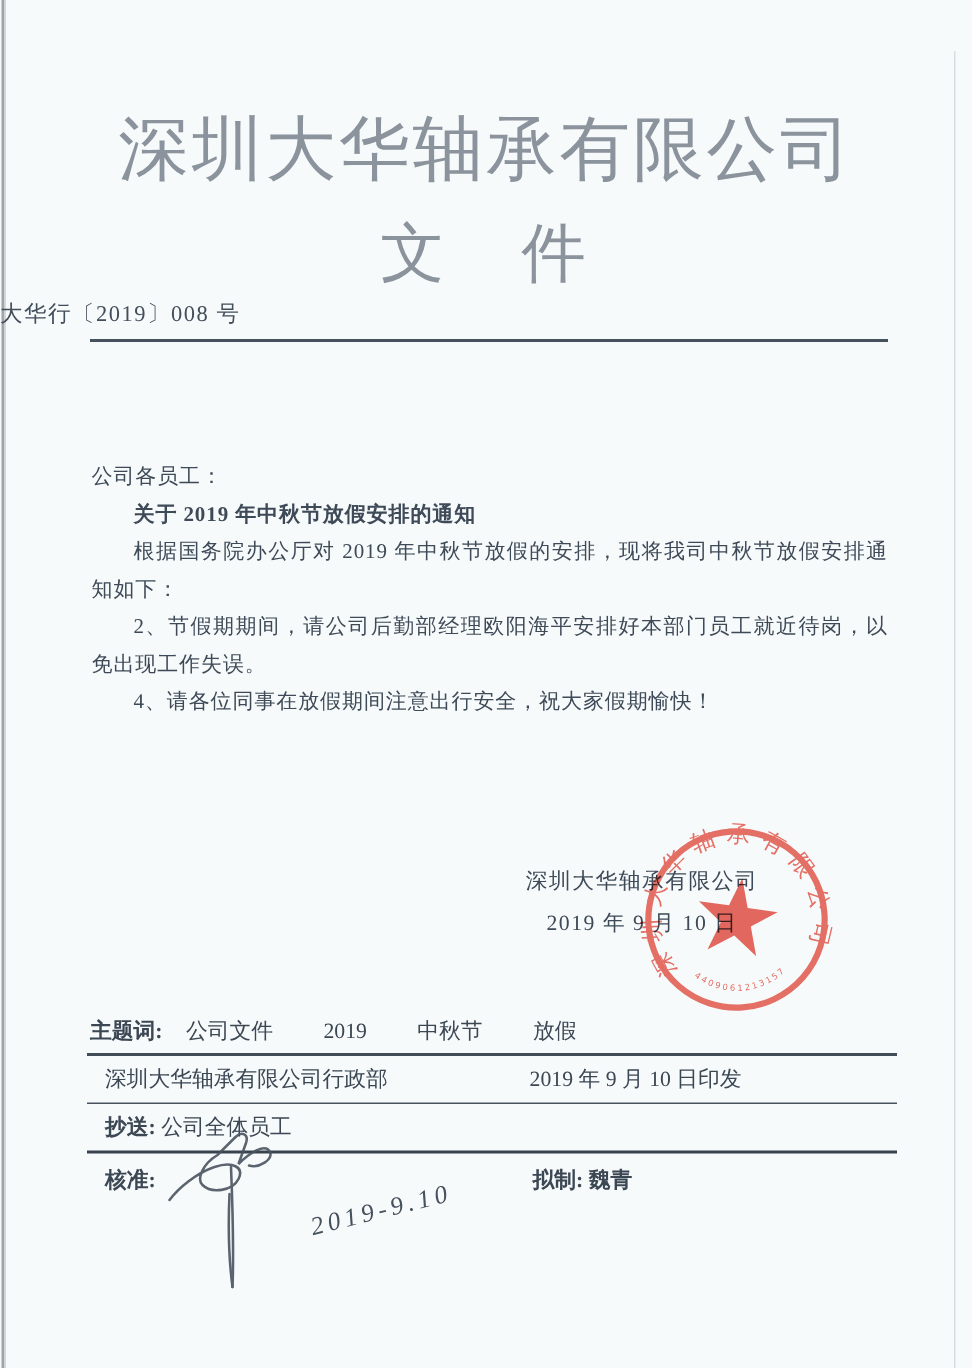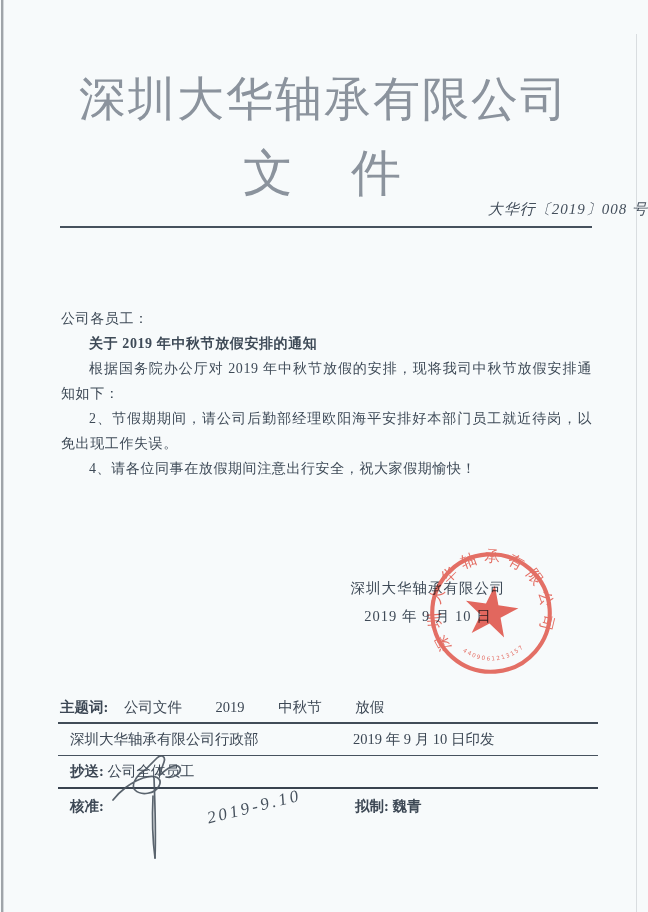--- a/index.html
+++ b/index.html
@@ -10,23 +10,23 @@
   }
   
   .edge-left{position:absolute;left:1px;top:0;width:2px;height:912px;background:#9fa4a9;}
   .edge-left2{position:absolute;left:3px;top:0;width:1px;height:912px;background:#d3d7da;}
   .edge-right{position:absolute;left:636px;top:34px;width:1px;height:878px;background:#d9dde0;}
 
   
   .lh-company{position:absolute;top:68px;left:0;width:100%;text-align:center;
     font-size:47px;letter-spacing:2px;color:#8b939d;white-space:nowrap;}
   .lh-doctype{position:absolute;top:140px;left:0;width:100%;text-align:center;
-    font-size:50px;color:#8b939d;letter-spacing:4px;}
-  .lh-docnum{position:absolute;top:200px;left:0;width:100%;text-align:right;
-    font-size:15px;color:#434e5b;letter-spacing:1px;font-style:italic;}
+    font-size:43px;color:#8b939d;letter-spacing:4px;}
+  .lh-docnum{position:absolute;top:200px;left:0;width:100%;text-align:left;
+    font-size:15px;color:#434e5b;letter-spacing:1px;}
   .lh-rule{position:absolute;top:226px;left:60px;width:532px;height:2px;background:#46515d;}
 
   .doc-title{position:absolute;top:238px;left:0;width:100%;text-align:center;margin:0;
     font-size:23px;font-weight:bold;color:#36414f;letter-spacing:1px;}
 
   
   .body-text{position:absolute;top:306px;left:61px;width:531px;
     font-size:14px;line-height:25px;text-align:justify;letter-spacing:0.6px;}
   .body-text p{margin:0;text-indent:2em;}
   .body-text p.salutation{text-indent:0;}
@@ -35,21 +35,21 @@
   
   .sig-block{position:absolute;top:575px;left:322px;width:212px;text-align:center;
     font-size:14.5px;line-height:27.5px;letter-spacing:1px;}
 
   
   .stamp{position:absolute;left:424px;top:546px;width:134px;height:134px;
     opacity:.88;mix-blend-mode:multiply;transform:rotate(-4deg);}
   .stamp text{fill:#e95d51;}
 
   
-  .footer{position:absolute;top:676px;left:58px;width:540px;font-size:14.5px;color:#3c4754;margin-top:20px;}
+  .footer{position:absolute;top:676px;left:58px;width:540px;font-size:14.5px;color:#3c4754;}
   .f-label{font-weight:bold;}
   .f-row1{padding:2px 0 5px 2px;border-bottom:2px solid #414c58;}
   .f-row1 .kw{margin-left:30px;}
   .f-row1 .kw.first{margin-left:12px;}
   .f-row2{position:relative;padding:6px 0 6px 12px;border-bottom:1.5px solid #47525e;}
   .f-row2 .issue-date{position:absolute;left:295px;top:6px;}
   .f-row3{padding:6px 0 6px 12px;border-bottom:2.5px solid #39434f;}
   .f-row4{position:relative;padding:8px 0 0 12px;font-weight:bold;}
   .f-row4 .drafter{position:absolute;left:297px;top:8px;}
 

